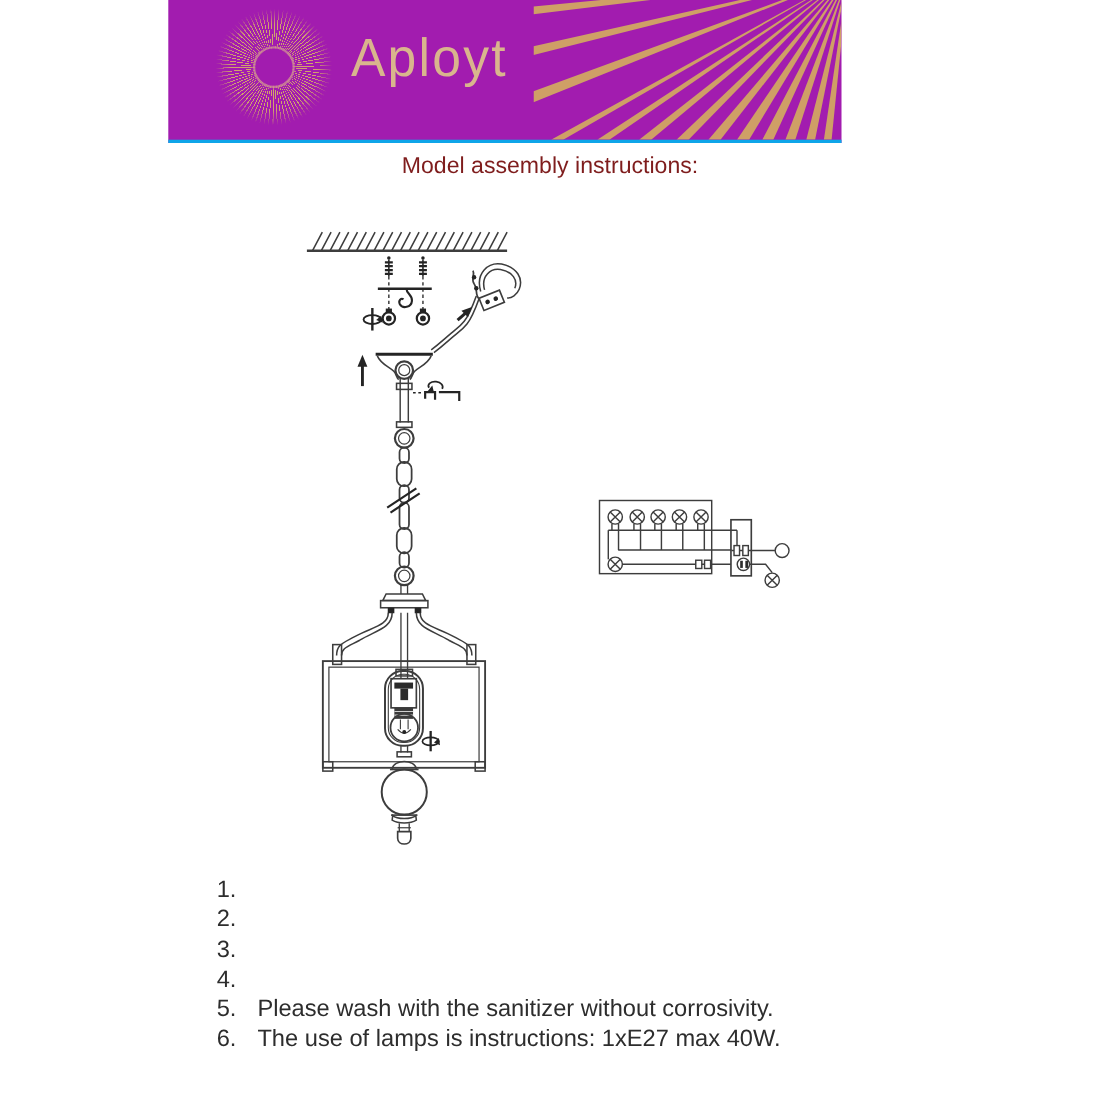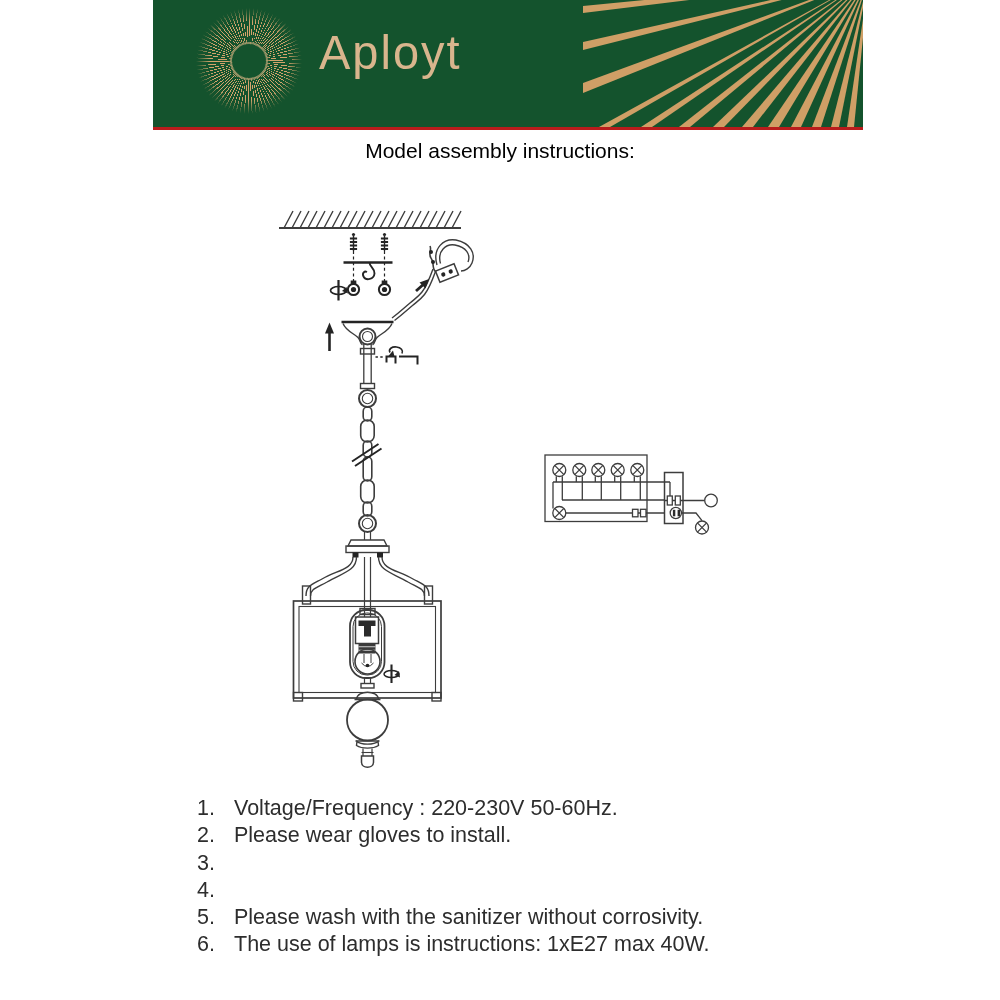--- a/index.html
+++ b/index.html
@@ -1,32 +1,32 @@
 <!DOCTYPE html>
 <html><head>
 <meta charset="utf-8">
 <style>
   html,body{margin:0;padding:0;background:#fff;}
   .page{position:relative;width:1000px;height:1000px;background:#fff;overflow:hidden;
         font-family:"Liberation Sans","DejaVu Sans",sans-serif;color:#2f2f2f;}
   
-  .banner{position:absolute;left:153px;top:0;width:710px;height:127px;background:#14532d;
-          border-bottom:3px solid #b91c1c;overflow:hidden;}
+  .banner{position:absolute;left:153px;top:0;width:612px;height:127px;background:#a21caf;
+          border-bottom:3px solid #0ea5e9;overflow:hidden;}
   .sunburst{position:absolute;left:41px;top:6px;width:110px;height:110px;border-radius:50%;
             background:repeating-conic-gradient(#d2a36c 0deg 1.15deg, rgba(0,0,0,0) 1.15deg 4.4deg);
             -webkit-mask-image:radial-gradient(circle closest-side, rgba(0,0,0,0) 0 16px, #000 21px 39px, rgba(0,0,0,0) 53px);
             mask-image:radial-gradient(circle closest-side, rgba(0,0,0,0) 0 16px, #000 21px 39px, rgba(0,0,0,0) 53px);}
   .sunburst-core{position:absolute;left:77px;top:42px;width:38px;height:38px;border-radius:50%;
             border:2px solid rgba(226,187,138,.55);box-sizing:border-box;}
   .logo{position:absolute;left:166px;top:24px;font-size:47px;letter-spacing:2px;color:#d9b58d;
         font-weight:400;transform:scaleY(1.04);}
   .fan{position:absolute;right:0;top:0;}
   
   .title-block{position:absolute;left:0;top:136px;width:1000px;text-align:center;
-               font-size:21px;line-height:30px;color:#000000;}
+               font-size:21px;line-height:30px;color:#7f1d1d;}
   
   .diagram{position:absolute;left:180px;top:200px;}
   
   .instructions{position:absolute;left:197px;top:795px;margin:0;padding:0;list-style:none;
                 font-size:21.5px;line-height:27.3px;color:#2d2d2d;}
   .inst{display:flex;}
   .inst .num{width:37px;flex:0 0 37px;}
 </style>
 </head>
 <body>
@@ -266,25 +266,23 @@
         <path d="M681.4 513H696L702 520.6"></path>
         <circle cx="702" cy="527.5" r="6.5"></circle>
         <path d="M697.4 522.9l9.2 9.2M697.4 532.1l9.2-9.2"></path>
       </g>
     </g>
   </svg>
 
   <ol class="instructions">
     <li class="inst">
       <span class="num">1.</span>
-      <span class="txt">Voltage/Frequency : 220-230V 50-60Hz.</span>
     </li>
     <li class="inst">
       <span class="num">2.</span>
-      <span class="txt">Please wear gloves to install.</span>
     </li>
     <li class="inst">
       <span class="num">3.</span>
     </li>
     <li class="inst">
       <span class="num">4.</span>
     </li>
     <li class="inst">
       <span class="num">5.</span>
       <span class="txt">Please wash with the sanitizer without corrosivity.</span>

